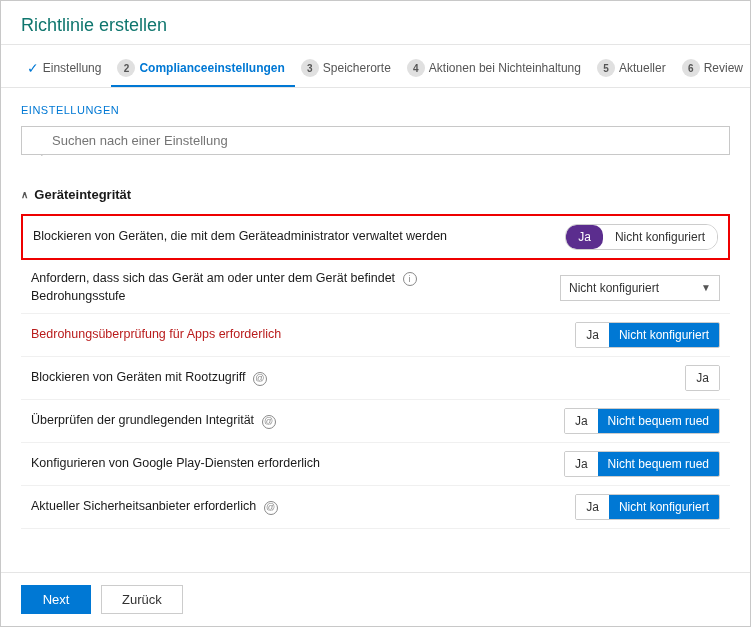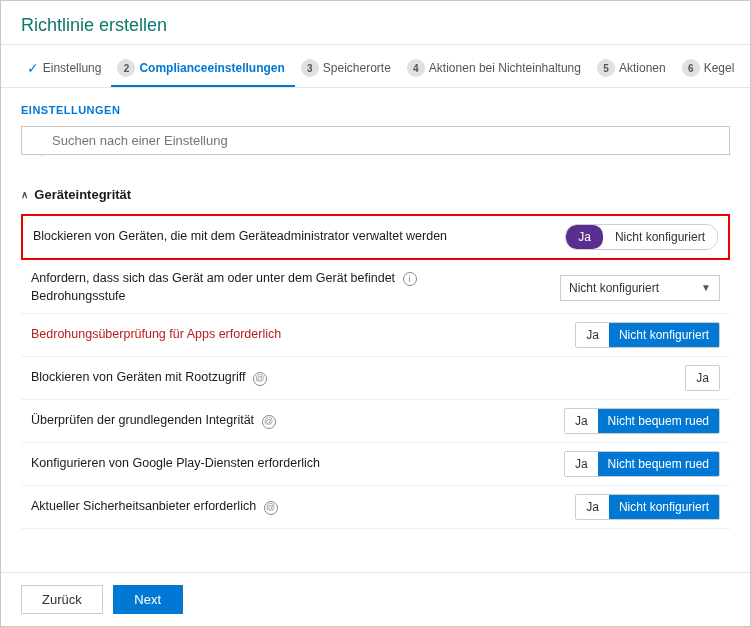--- a/index.html
+++ b/index.html
@@ -71,21 +71,21 @@
       color: #0078d4;
       font-size: 14px;
     }
     .content {
       flex: 1;
       padding: 16px 20px;
       overflow-y: auto;
     }
     .section-title {
       font-size: 11px;
-      font-weight: 700;
+      font-weight: 400;
       color: #0078d4;
       text-transform: uppercase;
       letter-spacing: 0.5px;
       margin-bottom: 10px;
     }
     .search-box {
       width: 100%;
       border: 1px solid #c8c8c8;
       padding: 6px 10px 6px 30px;
       font-size: 13px;
@@ -275,25 +275,25 @@
     <div class="wizard-tab">
       <span class="tab-number">3</span>
       <span>Speicherorte</span>
     </div>
     <div class="wizard-tab">
       <span class="tab-number">4</span>
       <span>Aktionen bei Nichteinhaltung</span>
     </div>
     <div class="wizard-tab">
       <span class="tab-number">5</span>
-      <span>Aktionen</span>
+      <span>Aktueller</span>
     </div>
     <div class="wizard-tab">
       <span class="tab-number">6</span>
-      <span>Kegel</span>
+      <span>Review</span>
     </div>
   </div>
 
   <div class="content">
     <div class="section-title">EINSTELLUNGEN</div>
 
     <div class="search-wrapper">
       <input class="search-box" type="text" placeholder="Suchen nach einer Einstellung" style="">
     </div>
 
@@ -383,16 +383,16 @@
             <button class="btn-option">Ja</button>
             <button class="btn-option active">Nicht konfiguriert</button>
           </div>
         </div>
       </div>
 
     </div>
   </div>
 
   <div class="footer">
+    <button class="btn-footer primary">Next</button>
     <button class="btn-footer">Zurück</button>
-    <button class="btn-footer primary">Next</button>
   </div>
 </div>
 
 </body></html>

